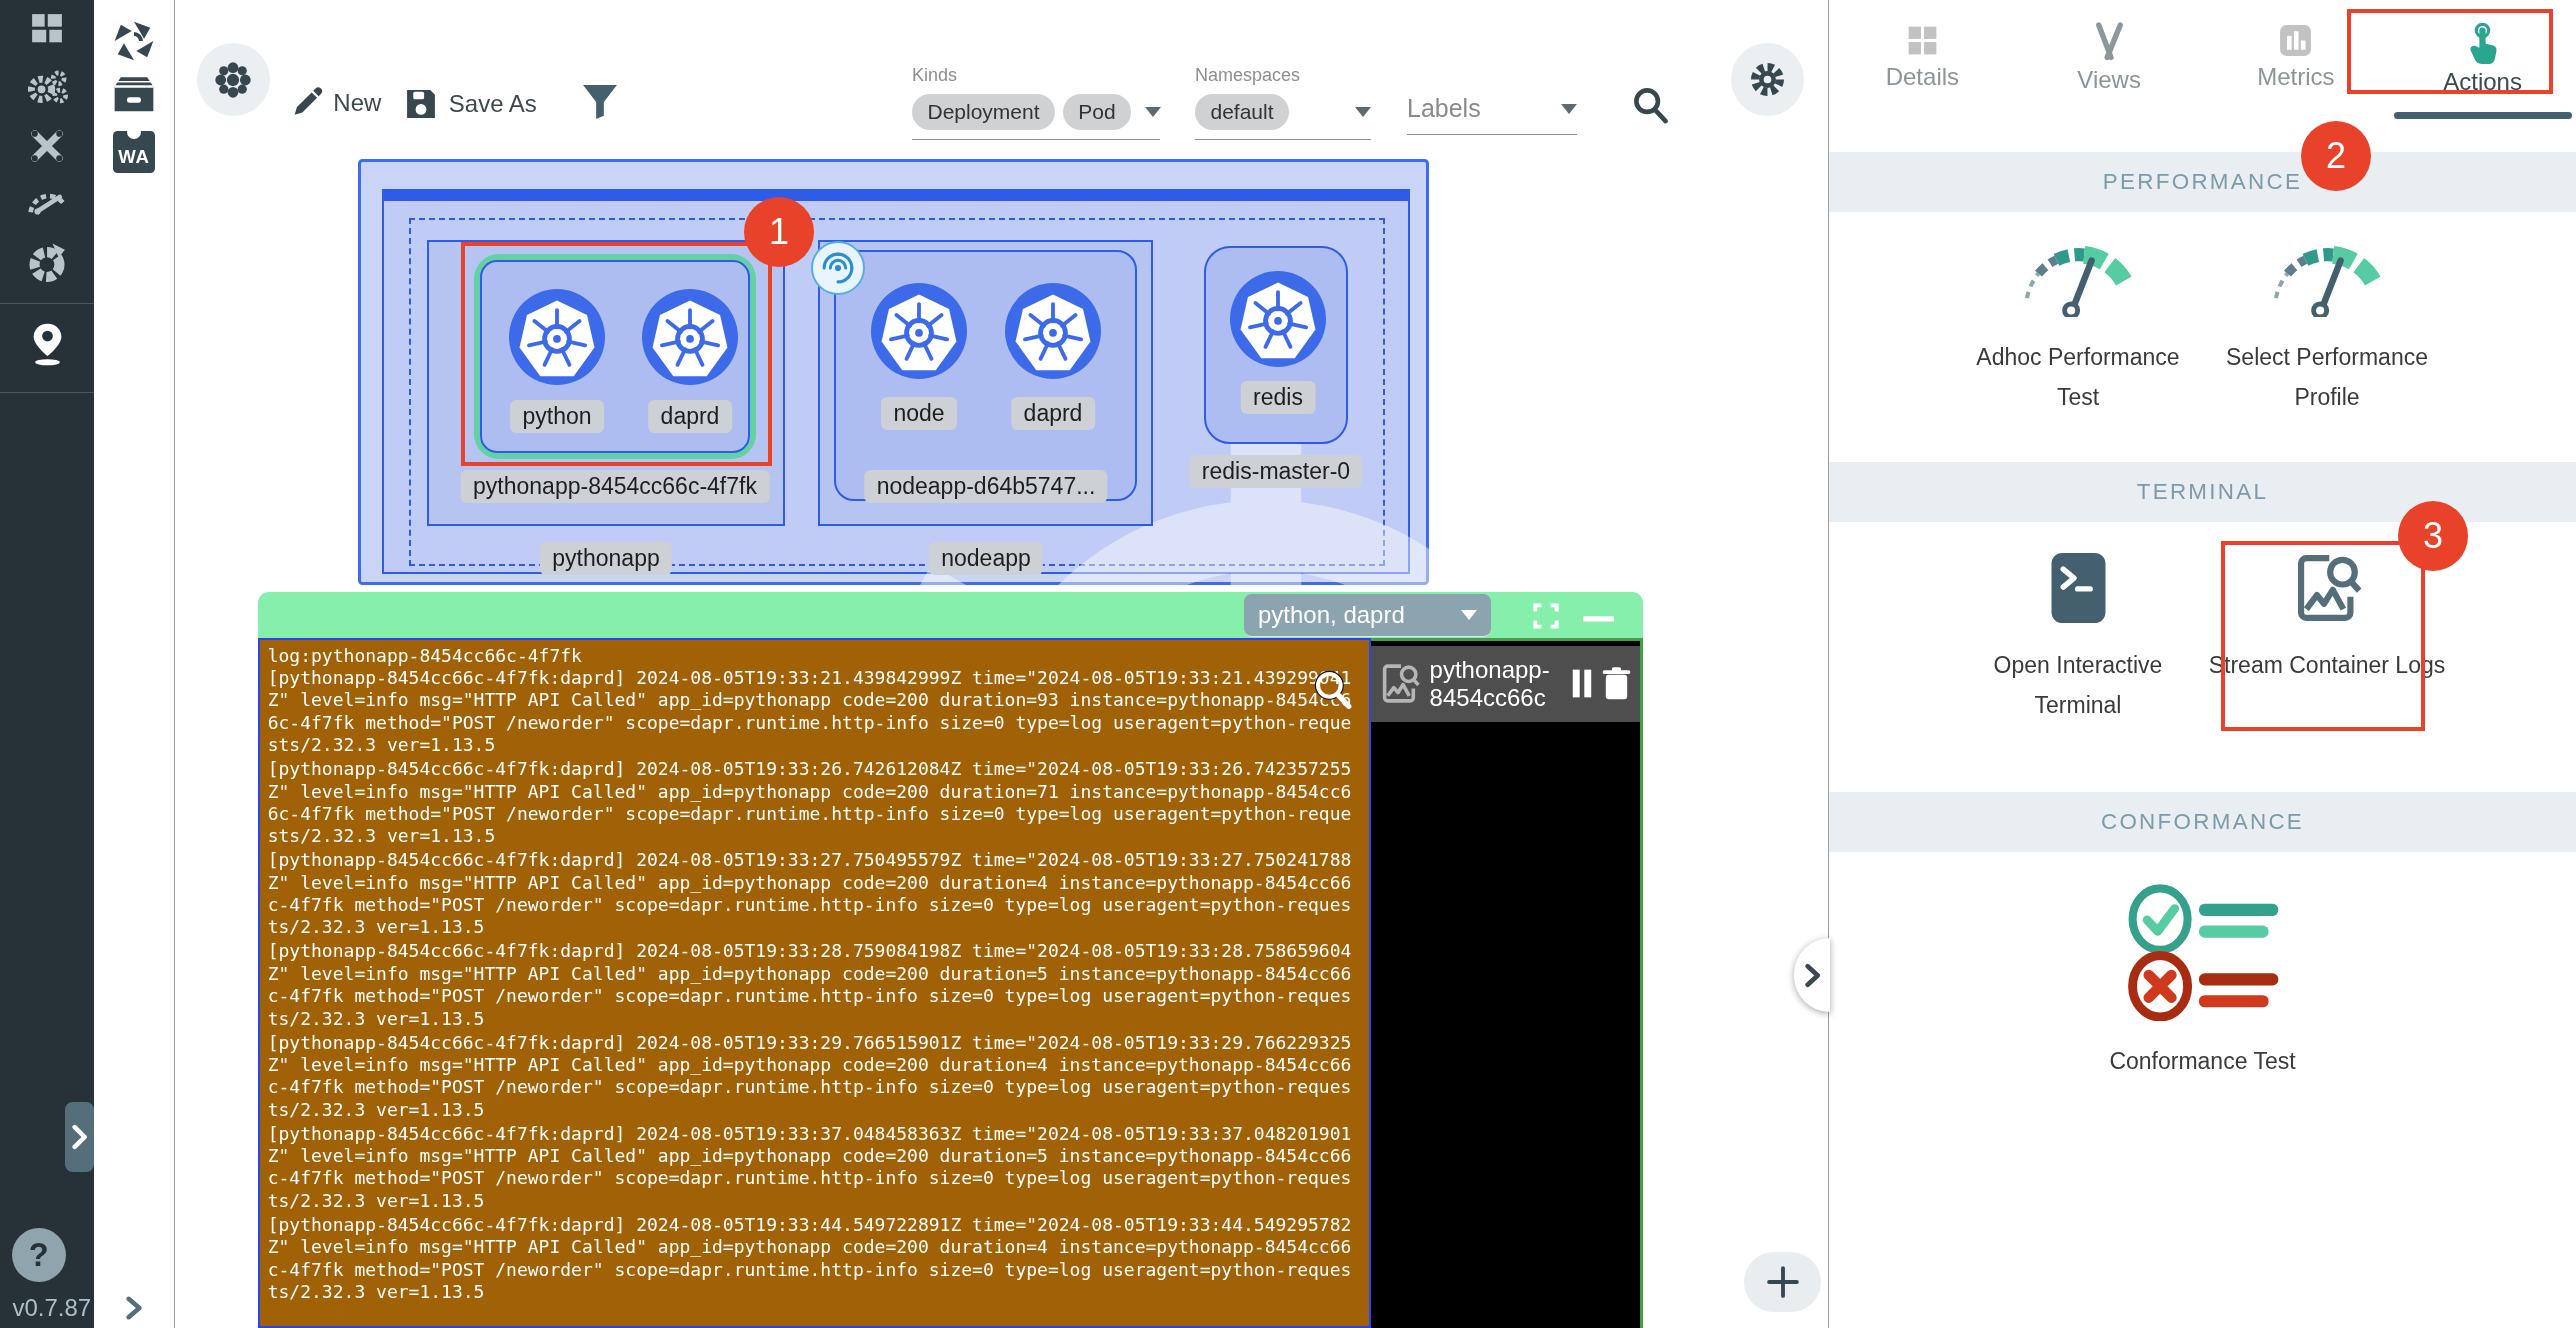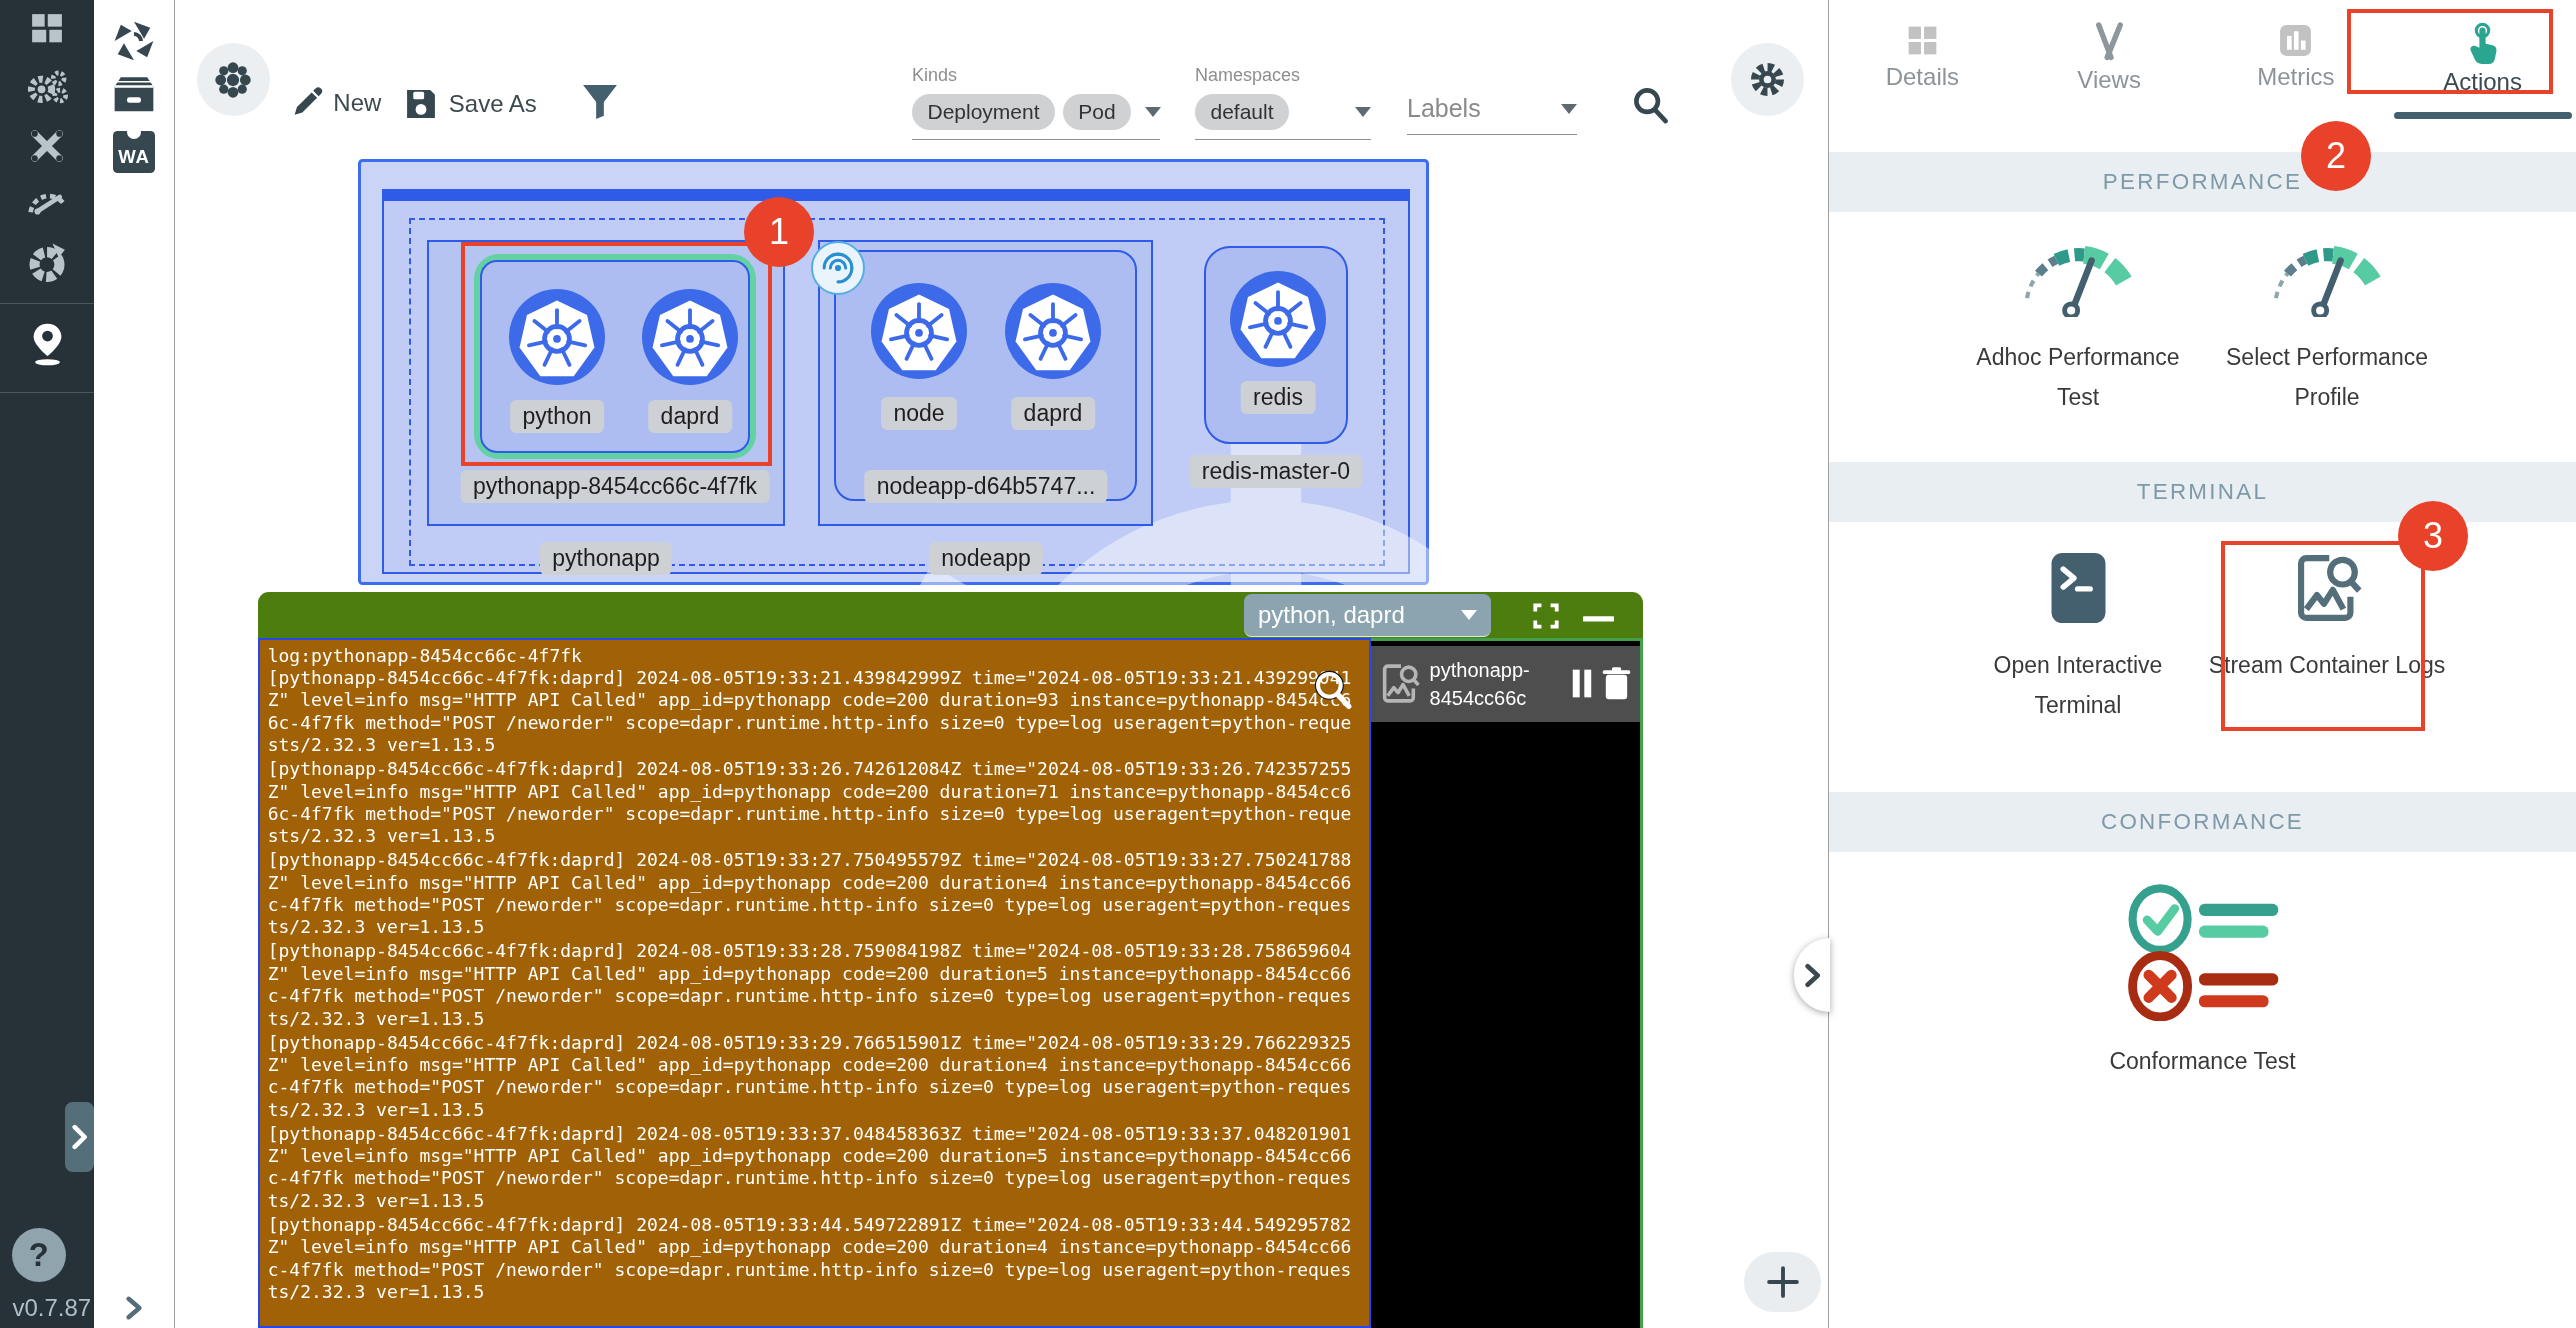--- a/index.html
+++ b/index.html
@@ -44,31 +44,31 @@
   .sel-green { border:6.2px solid #63d1a2; border-radius:25px; }
   .node-chip { background:#cdd0d4; color:#1e1e1e; border-radius:6.2px; padding:3.1px 12.4px; font-size:23px; white-space:nowrap; }
   .cchip { transform:translateX(-50%); }
   .k8s-icon { width:96px; height:96px; }
   .ann-rect { border:4.6px solid #e8432a; }
   .badge { width:70px; height:70px; border-radius:50%; background:#e8432a; color:#fff; font-size:36px; display:flex; align-items:center; justify-content:center; z-index:30; }
   .fab { background:#e9edf0; display:flex; align-items:center; justify-content:center; cursor:pointer; }
 
   
   .terminal { left:258px; top:592px; width:1385px; height:737px; z-index:20; }
-  .term-header { left:0; top:0; width:1385px; height:46px; background:#4d7c0f; border-radius:10.8px 10.8px 0 0; }
+  .term-header { left:0; top:0; width:1385px; height:46px; background:#86efac; border-radius:10.8px 10.8px 0 0; }
   .term-dropdown { left:986px; top:2.3px; width:247px; height:43px; background:#8ba4b0; border-radius:7.7px; display:flex; align-items:center; justify-content:space-between; padding:0 14px; cursor:pointer; border-bottom:1.5px solid #dfe7ea; }
   .term-dropdown span { color:#fff; font-size:24px; }
   .term-dropdown .caret { border-top-color:#fff; }
   .term-body { left:0; top:46px; width:1385px; height:690px; display:flex; }
   .log-area { width:1113px; height:690px; background:#a16207; border:2.3px solid #2547f0; padding:4.6px 7.7px; overflow:hidden; }
   .log-text { color:#fff; font-family:"DejaVu Sans Mono", monospace; font-size:18px; line-height:22.4px; white-space:pre-wrap; word-break:break-all; }
   .log-entry { margin-bottom:1.5px; }
   .session-panel { width:272px; height:690px; background:#000; border-top:3.1px solid #43a047; border-right:3.1px solid #43a047; }
   .session-row { margin-top:4.6px; width:100%; height:76px; background:#4e4e4e; display:flex; align-items:center; padding:0 9.3px; gap:9.3px; }
-  .session-name { color:#fff; font-size:20px; line-height:28px; flex:1; }
+  .session-name { color:#fff; font-size:24px; line-height:28px; flex:1; }
 
   
   .rpanel { left:1828px; top:0; width:748px; height:1329px; background:#fff; border-left:1.5px solid #9e9e9e; z-index:45; }
   .tabs { left:0; top:0; width:747px; height:124px; display:flex; }
   .tab { flex:1; display:flex; flex-direction:column; align-items:center; justify-content:flex-start; padding-top:21.7px; gap:4px; cursor:pointer; position:relative; }
   .tab-label { font-size:24px; color:#8d9499; }
   .tab.active .tab-label { color:#3c494f; }
   .tab-underline { position:absolute; bottom:4.6px; left:50%; transform:translateX(-50%); width:178px; height:7px; background:#44606e; border-radius:3.9px; }
   .band { left:0; width:747px; height:60px; background:#e9eef2; display:flex; align-items:center; justify-content:center; }
   .band span { color:#7e99a8; font-size:22.4px; letter-spacing:2.3px; }

